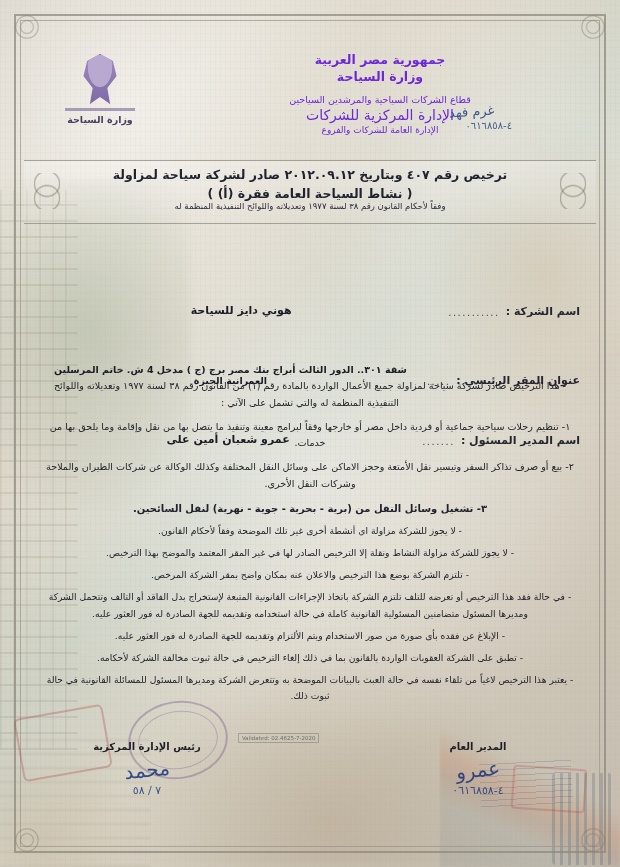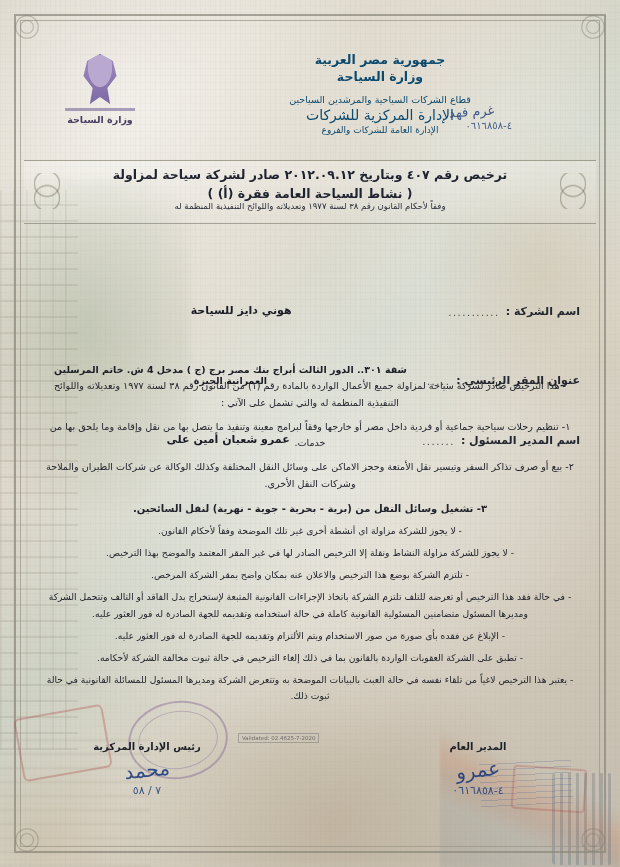--- a/index.html
+++ b/index.html
@@ -139,21 +139,21 @@
   .emblem-cap {
     margin-top: 3px;
     font-size: 9.5px; color: #4a3f63; font-weight: bold;
     letter-spacing: .2px;
   }
   .hdr-text {
     position: absolute;
     right: 0; top: 0;
     width: 420px;
     text-align: center;
-    color: #0c4a6e;
+    color: #6d28d9;
   }
   .hdr-l1 { font-size: 12.5px; font-weight: bold; letter-spacing: .3px; }
   .hdr-l2 { font-size: 12.5px; font-weight: bold; margin-top: 2px; }
   .hdr-l3 { font-size: 9.5px; margin-top: 10px; letter-spacing: .1px; }
   .hdr-l4 { font-size: 14px; margin-top: 2px; }
   .hdr-l5 { font-size: 9px; margin-top: 2px; }
   .hdr-sign {
     position: absolute;
     right: 96px; top: 52px;
     font-size: 13px; color: #1d3f7a;

